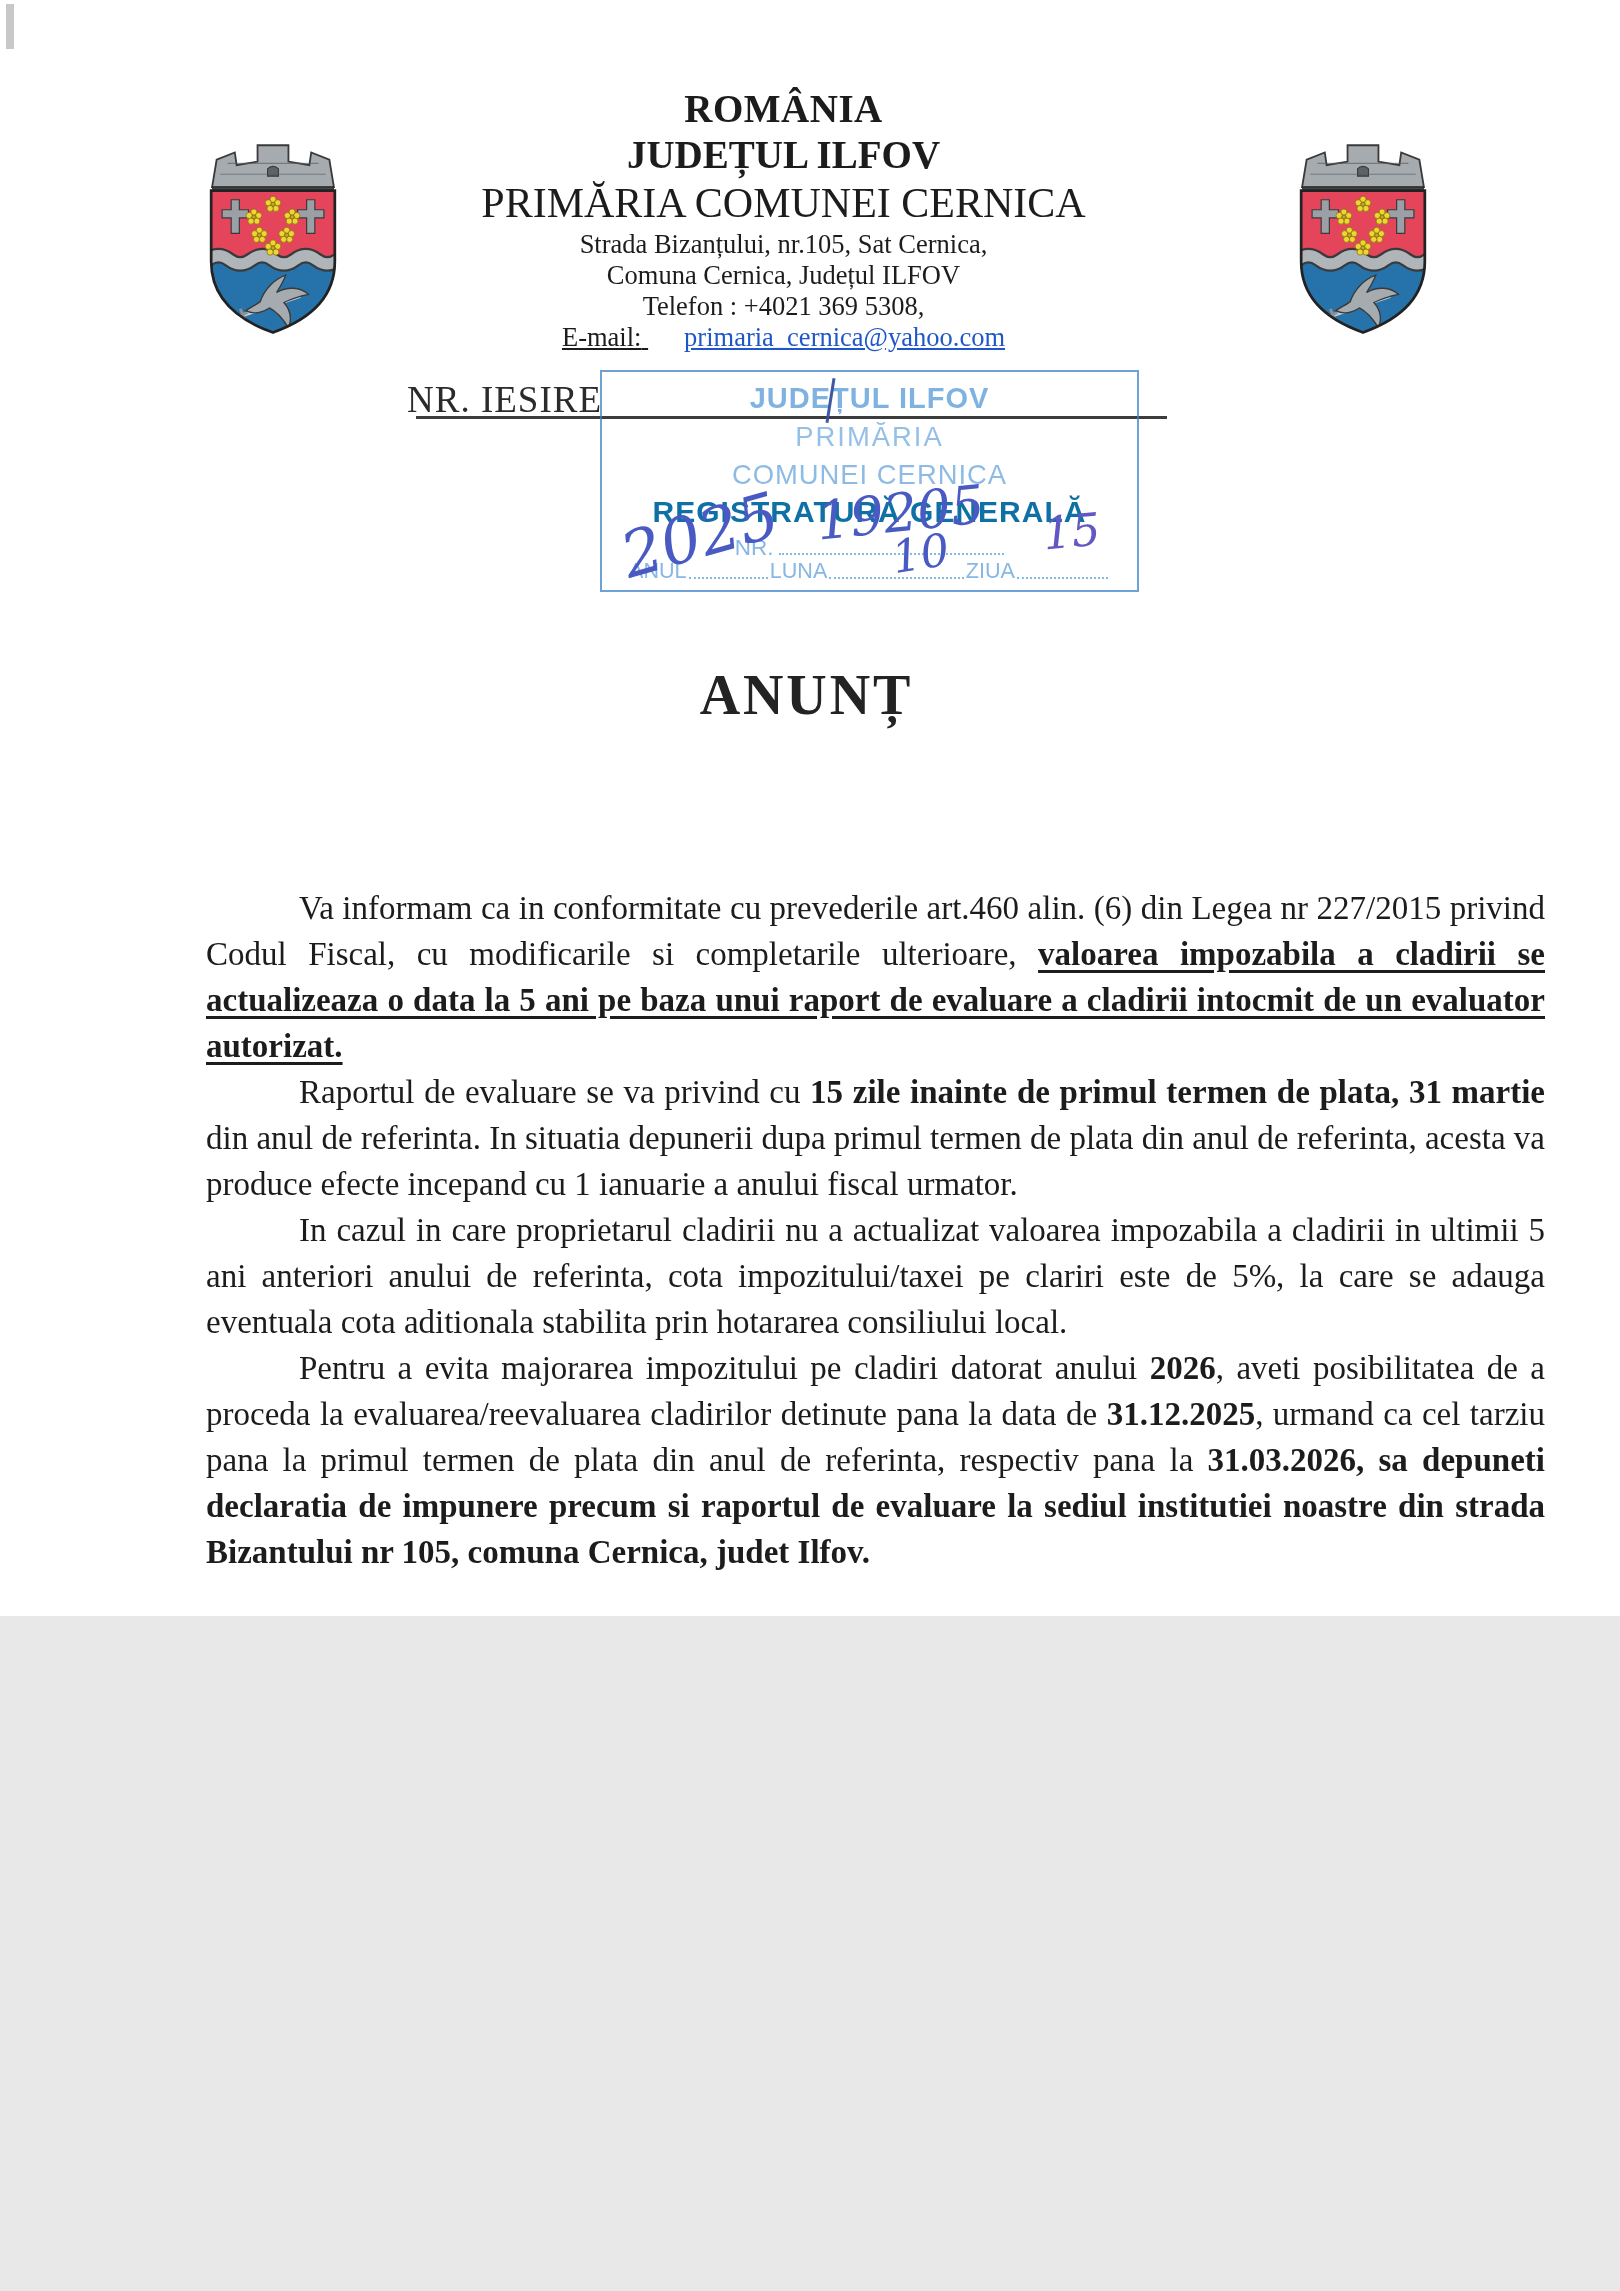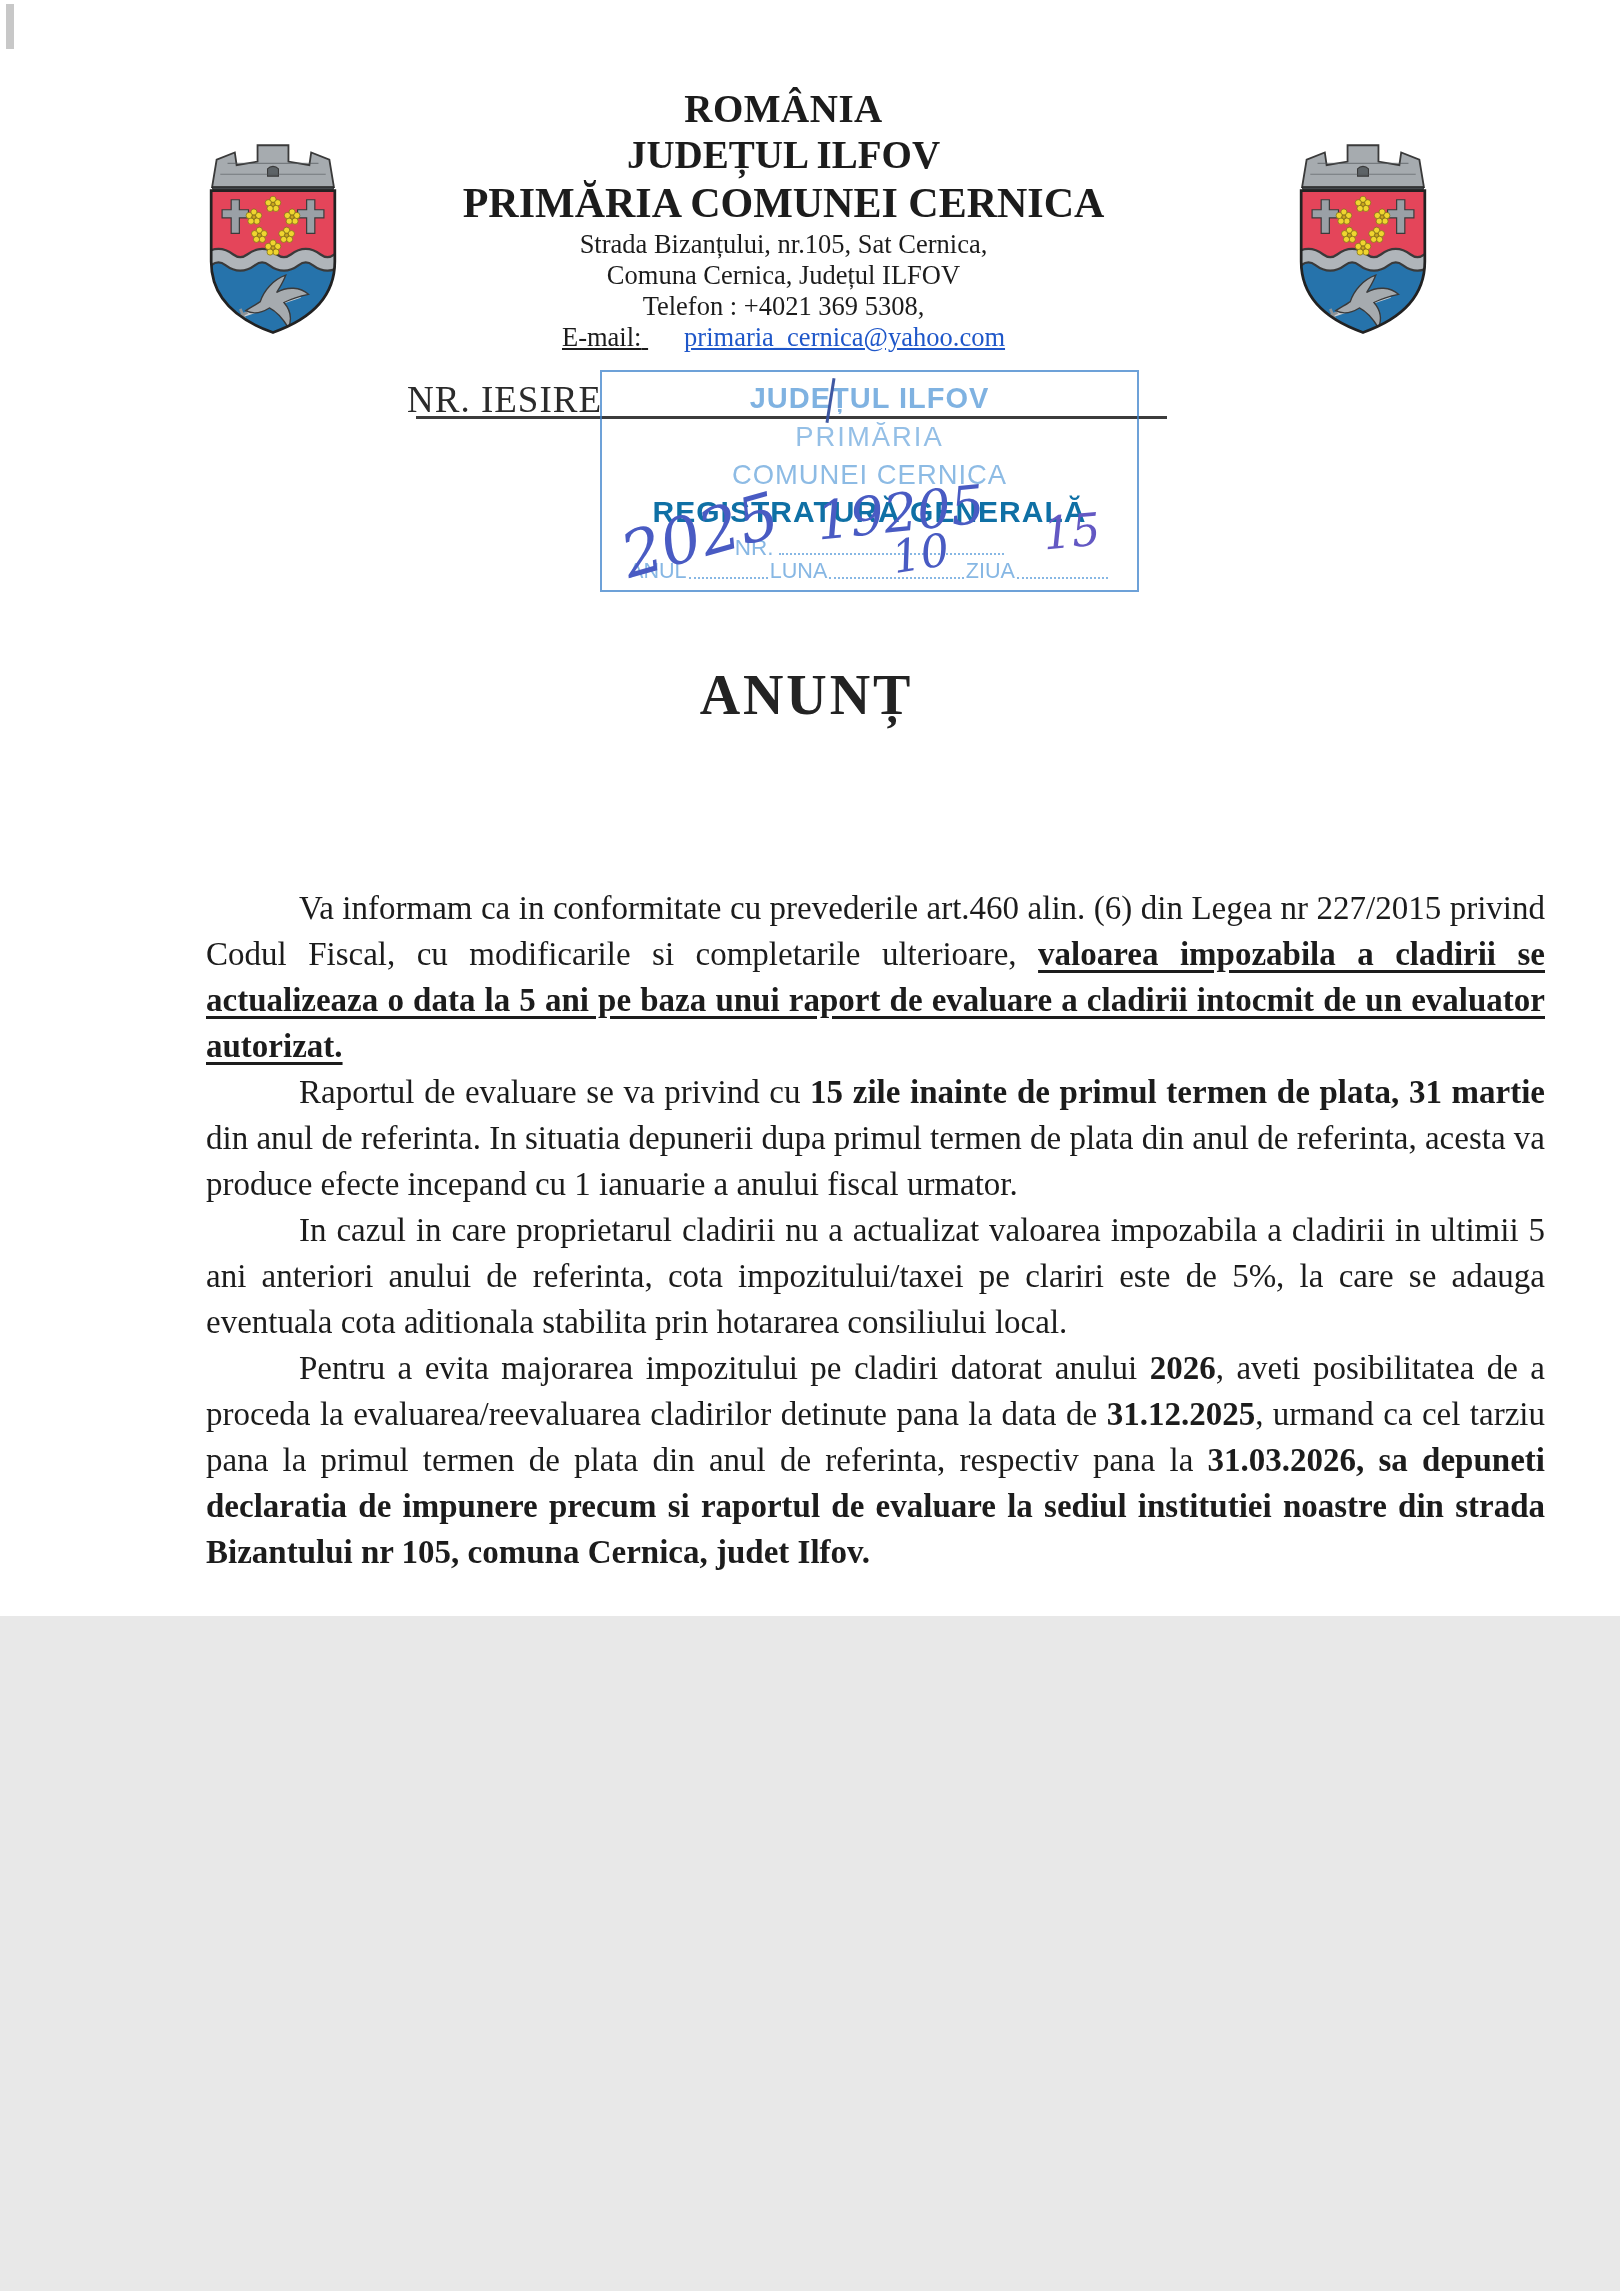--- a/index.html
+++ b/index.html
@@ -6,21 +6,21 @@
   .page{
     position:relative; width:1620px; height:1616px; background:#ffffff;
     font-family:"Liberation Serif", serif; color:#1c1c1c; overflow:hidden;
   }
   .artifact{position:absolute; left:5.9px; top:3.9px; width:7.8px; height:45px; background:#9a9a9a; opacity:.55;}
 
   
   .header-block{position:absolute; left:323px; top:86px; width:921px; text-align:center;}
   .h-country{font-size:39px; font-weight:bold; line-height:45px; letter-spacing:0.5px;}
   .h-county{font-size:39px; font-weight:bold; line-height:47px;}
-  .h-institution{font-size:42px; font-weight:bold; line-height:51px;}
+  .h-institution{font-size:42px; font-weight:normal; line-height:51px;}
   .addr{font-size:26.5px; line-height:31px;}
   .email-line{text-decoration:underline;}
   .email-link{color:var(--link-blue,#1f57c9); text-decoration:underline; cursor:pointer;margin-left:36px;}
 
   .coa{position:absolute; width:182px; height:219px;}
   .coa-left{left:182px; top:123px;}
   .coa-right{left:1272px; top:123px;}
 
   
   .exit-no{position:absolute; left:407px; top:378px; font-size:37px; letter-spacing:1px; color:#2b2b2b;}

